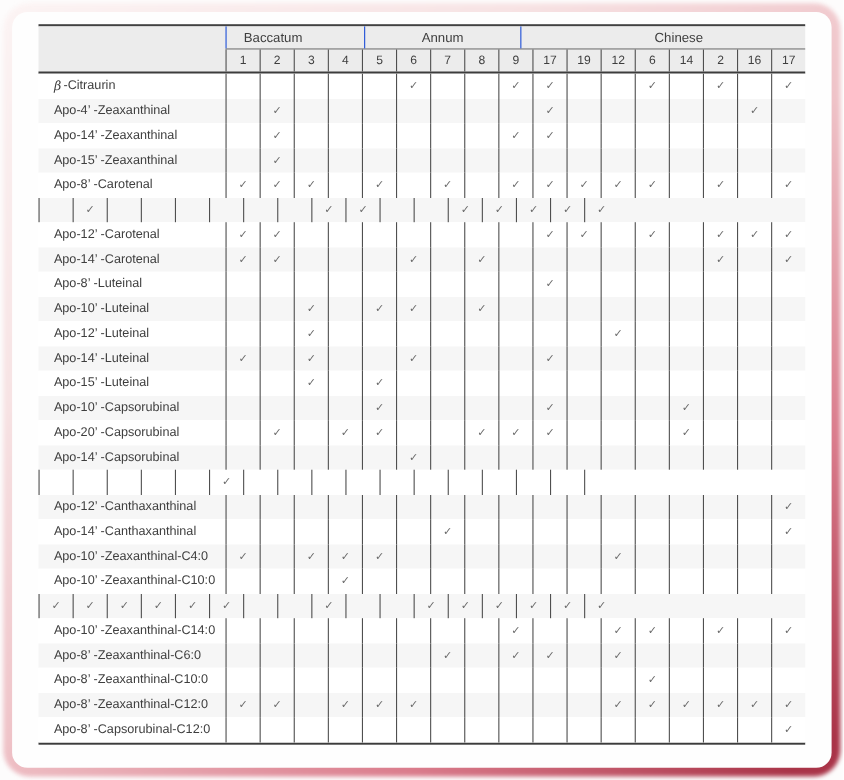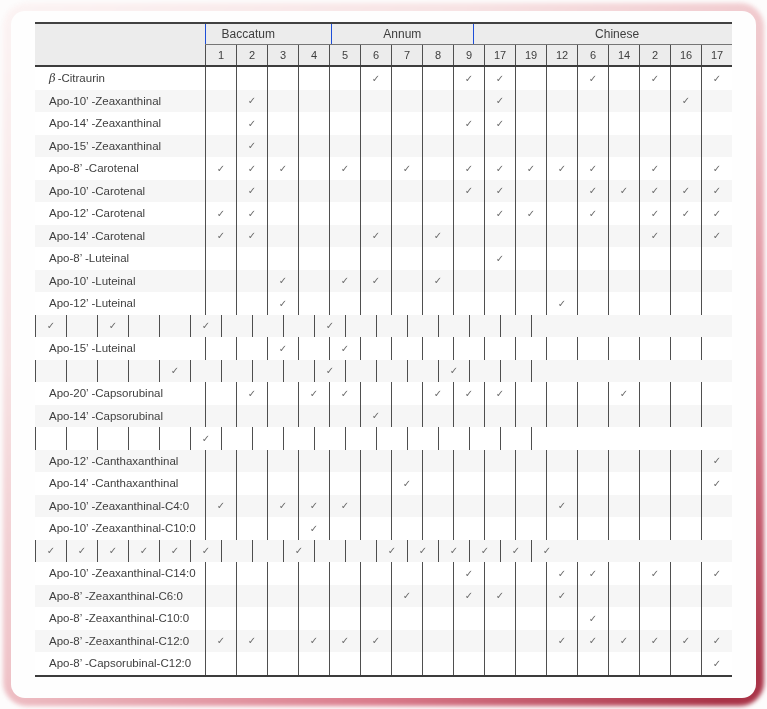--- a/index.html
+++ b/index.html
@@ -100,21 +100,21 @@
             <div class="check-cell">✓</div>
             <div class="check-cell"></div>
             <div class="check-cell"></div>
             <div class="check-cell">✓</div>
             <div class="check-cell"></div>
             <div class="check-cell">✓</div>
             <div class="check-cell"></div>
             <div class="check-cell">✓</div>
           </div>
           <div class="body-row alt">
-            <div class="label-cell">Apo-10’ -Zeaxanthinal</div>
+            <div class="label-cell">Apo-4’ -Zeaxanthinal</div>
             <div class="check-cell"></div>
             <div class="check-cell">✓</div>
             <div class="check-cell"></div>
             <div class="check-cell"></div>
             <div class="check-cell"></div>
             <div class="check-cell"></div>
             <div class="check-cell"></div>
             <div class="check-cell"></div>
             <div class="check-cell"></div>
             <div class="check-cell">✓</div>
@@ -180,21 +180,20 @@
             <div class="check-cell">✓</div>
             <div class="check-cell">✓</div>
             <div class="check-cell">✓</div>
             <div class="check-cell">✓</div>
             <div class="check-cell"></div>
             <div class="check-cell">✓</div>
             <div class="check-cell"></div>
             <div class="check-cell">✓</div>
           </div>
           <div class="body-row alt">
-            <div class="label-cell">Apo-10’ -Carotenal</div>
             <div class="check-cell"></div>
             <div class="check-cell">✓</div>
             <div class="check-cell"></div>
             <div class="check-cell"></div>
             <div class="check-cell"></div>
             <div class="check-cell"></div>
             <div class="check-cell"></div>
             <div class="check-cell"></div>
             <div class="check-cell">✓</div>
             <div class="check-cell">✓</div>
@@ -300,20 +299,21 @@
             <div class="check-cell"></div>
             <div class="check-cell"></div>
             <div class="check-cell">✓</div>
             <div class="check-cell"></div>
             <div class="check-cell"></div>
             <div class="check-cell"></div>
             <div class="check-cell"></div>
             <div class="check-cell"></div>
           </div>
           <div class="body-row alt">
+            <div class="label-cell">Apo-14’ -Luteinal</div>
             <div class="check-cell">✓</div>
             <div class="check-cell"></div>
             <div class="check-cell">✓</div>
             <div class="check-cell"></div>
             <div class="check-cell"></div>
             <div class="check-cell">✓</div>
             <div class="check-cell"></div>
             <div class="check-cell"></div>
             <div class="check-cell"></div>
             <div class="check-cell">✓</div>
@@ -339,20 +339,21 @@
             <div class="check-cell"></div>
             <div class="check-cell"></div>
             <div class="check-cell"></div>
             <div class="check-cell"></div>
             <div class="check-cell"></div>
             <div class="check-cell"></div>
             <div class="check-cell"></div>
             <div class="check-cell"></div>
           </div>
           <div class="body-row alt">
+            <div class="label-cell">Apo-10’ -Capsorubinal</div>
             <div class="check-cell"></div>
             <div class="check-cell"></div>
             <div class="check-cell"></div>
             <div class="check-cell"></div>
             <div class="check-cell">✓</div>
             <div class="check-cell"></div>
             <div class="check-cell"></div>
             <div class="check-cell"></div>
             <div class="check-cell"></div>
             <div class="check-cell">✓</div>

